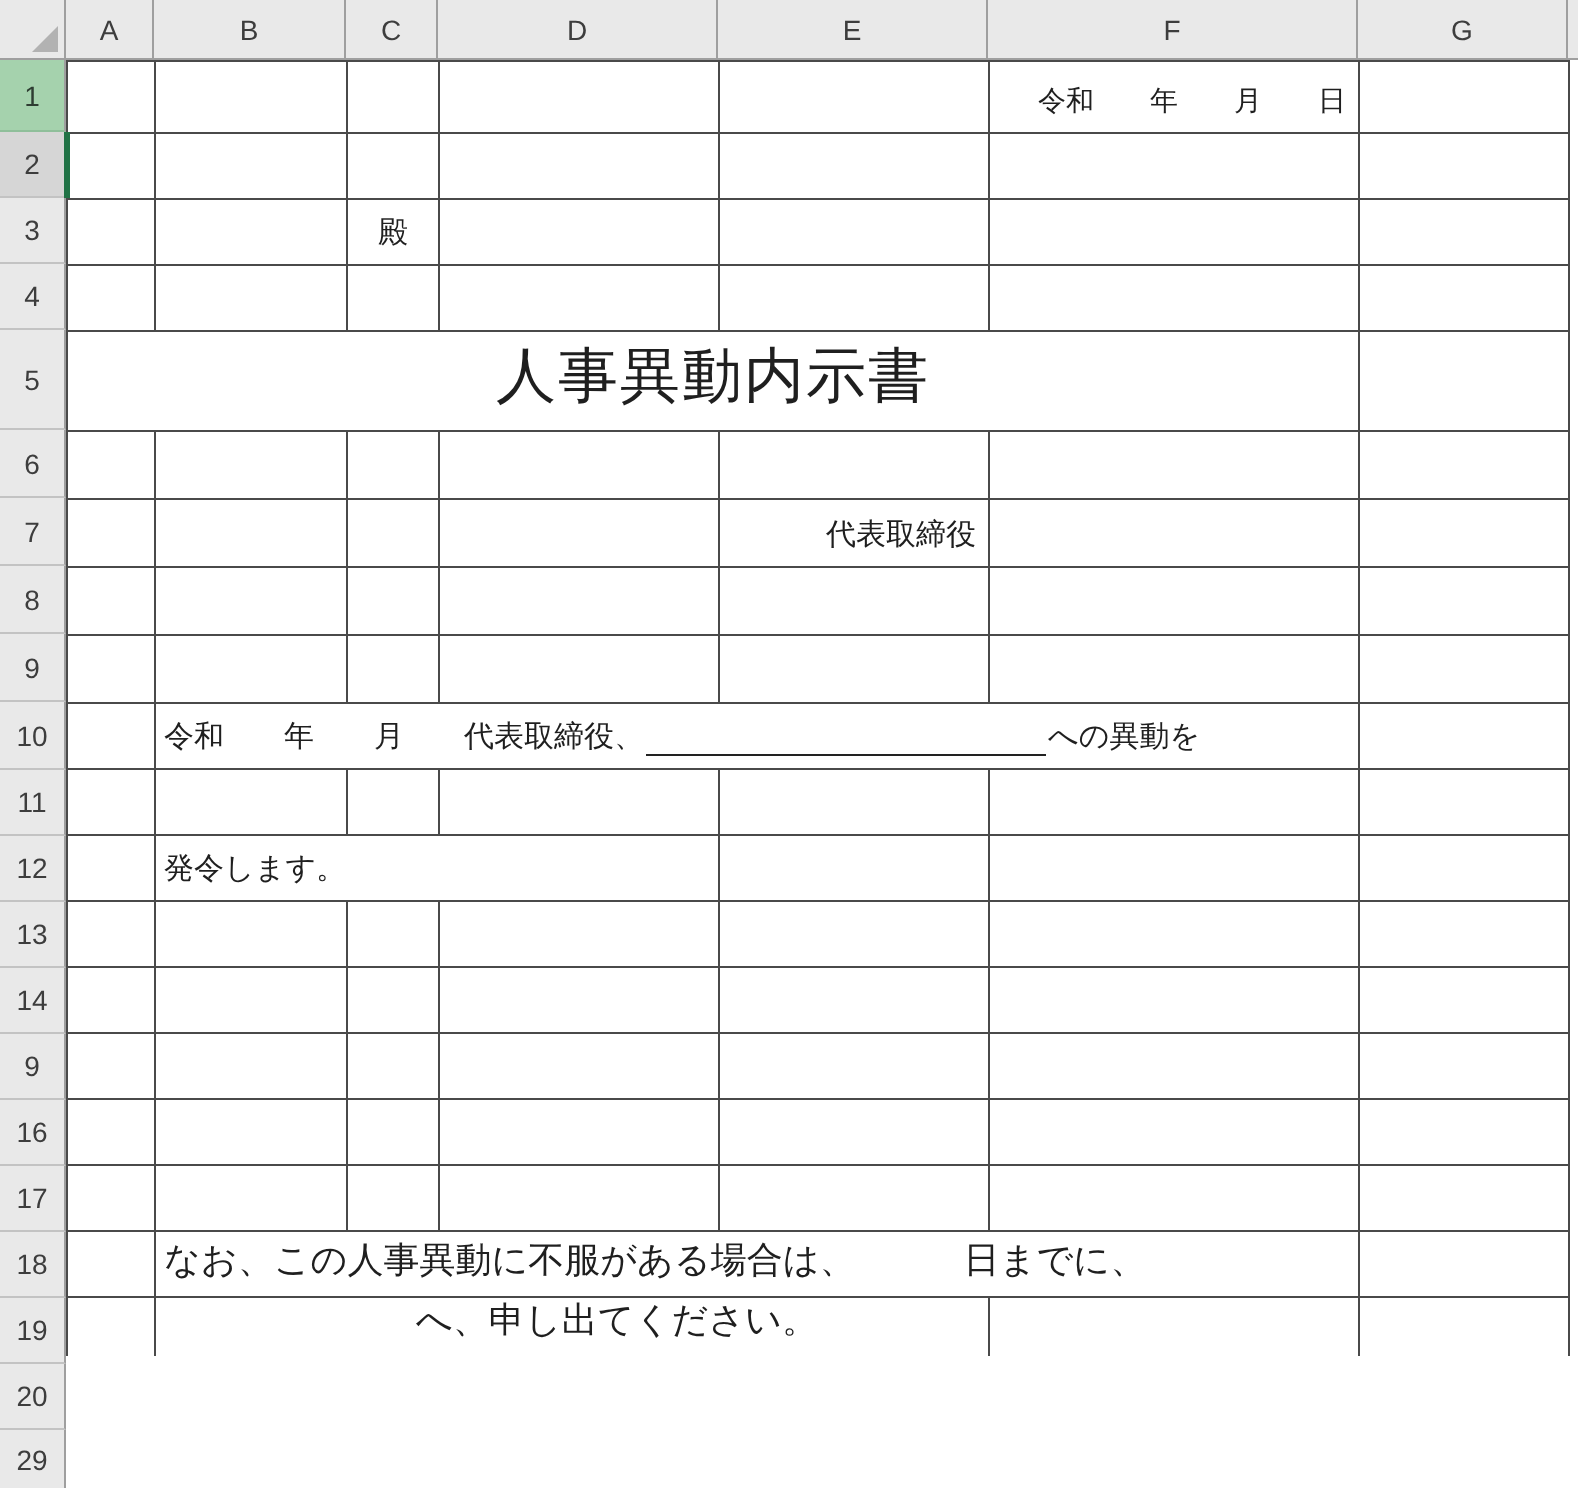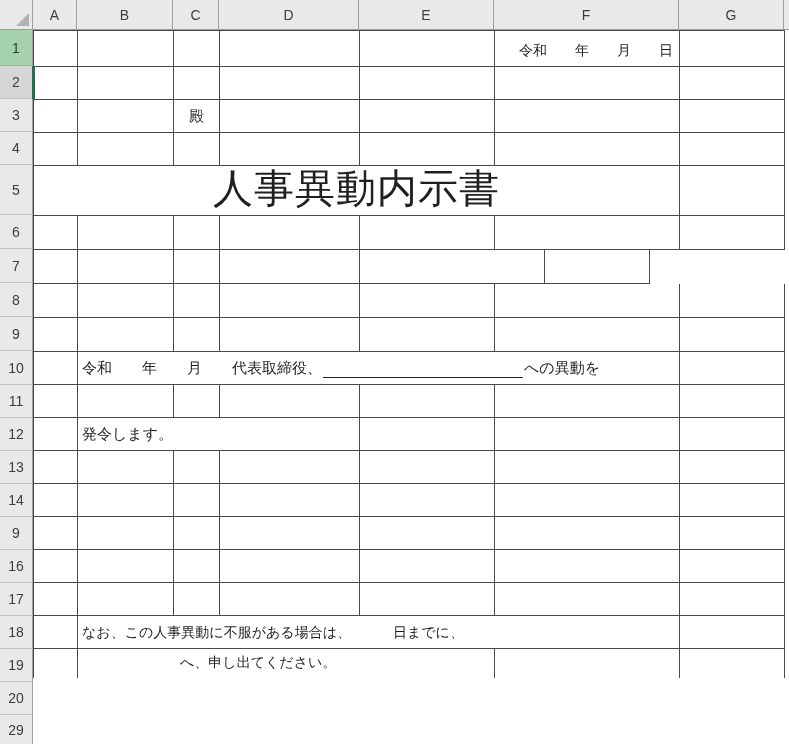--- a/index.html
+++ b/index.html
@@ -43,23 +43,23 @@
     display:flex; align-items:flex-end; overflow:visible; white-space:pre;
   }
   .h33 .c{height:33px} .h36 .c{height:36px} .h34 .c{height:34px}
   .h50 .c{height:50px} .h29 .c{height:29px; border-bottom:none}
   .cA{width:44px}.cB{width:96px}.cC{width:46px}.cD{width:140px}
   .cE{width:135px}.cF{width:185px}.cG{width:105px}
   .mAF{width:646px}.mBF{width:602px}.mBD{width:282px}.mBE{width:417px}
   .tl{padding:0 0 6px 4px}
   .tr{justify-content:flex-end; padding:0 6px 6px 0}
   .tc{justify-content:center; padding-bottom:6px}
-  .title-cell{align-items:center; justify-content:center; font-size:40px; letter-spacing:1px; padding-bottom:4px;}
+  .title-cell{align-items:center; justify-content:center; font-size:30px; letter-spacing:1px; padding-bottom:4px;}
   .date-cell{font-size:14px;}
-  .small-cell{font-size:14px;}
+  .small-cell{font-size:18px;}
   .blank-line{display:inline-block; width:200px; border-bottom:1px solid #222; height:18px; margin:0 1px;}
   
   .active-accent{ position:absolute; left:32px; top:66px; width:3px; height:33px; background:#217346; z-index:5; }
 </style>
 </head>
 <body>
 
 <div class="sheet">
 
   <div class="col-headers">
@@ -158,20 +158,21 @@
       <div class="c cF"></div>
       <div class="c cG"></div>
     </div>
 
 
     <div class="row h34">
       <div class="c cA"></div>
       <div class="c cB"></div>
       <div class="c cC"></div>
       <div class="c cD"></div>
+      <div class="c cE tr">代表取締役</div>
       <div class="c cF"></div>
       <div class="c cG"></div>
     </div>
 
     <div class="row h34">
       <div class="c cA"></div>
       <div class="c cB"></div>
       <div class="c cC"></div>
       <div class="c cD"></div>
       <div class="c cE"></div>

